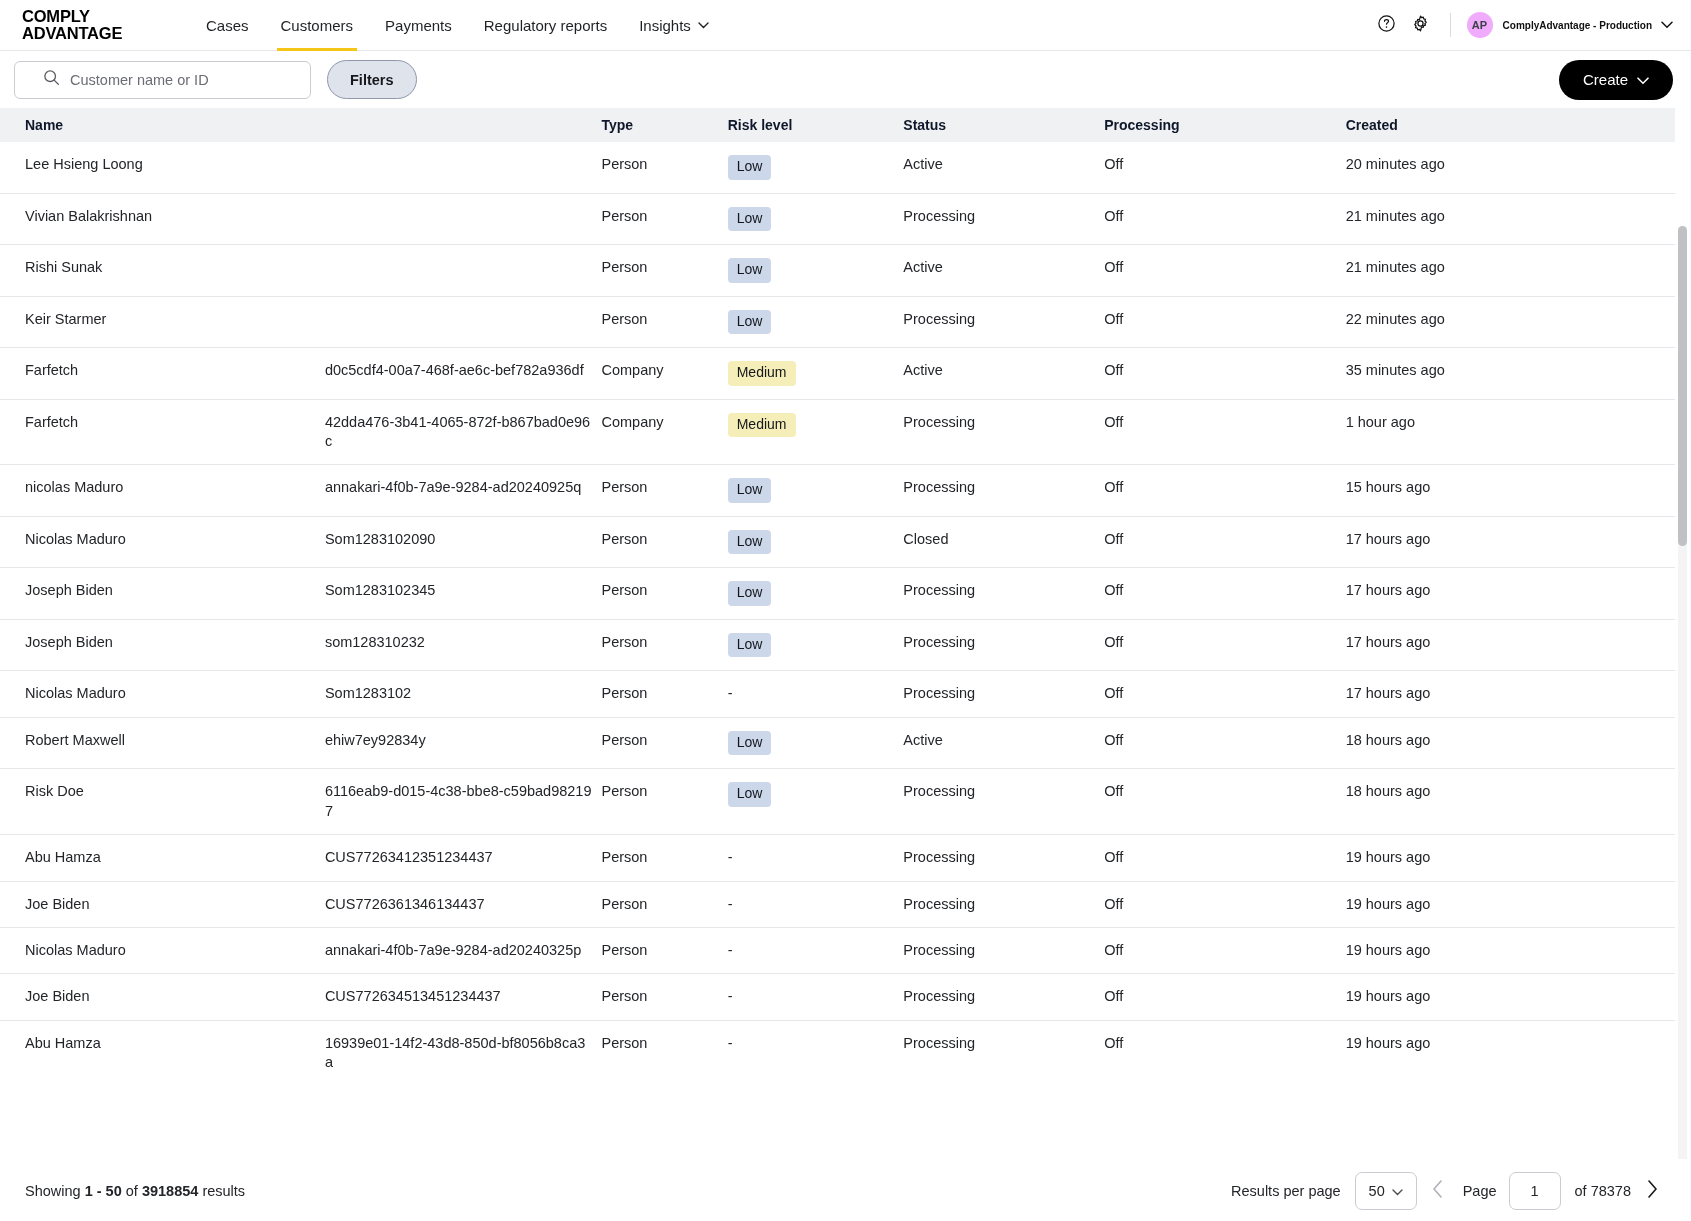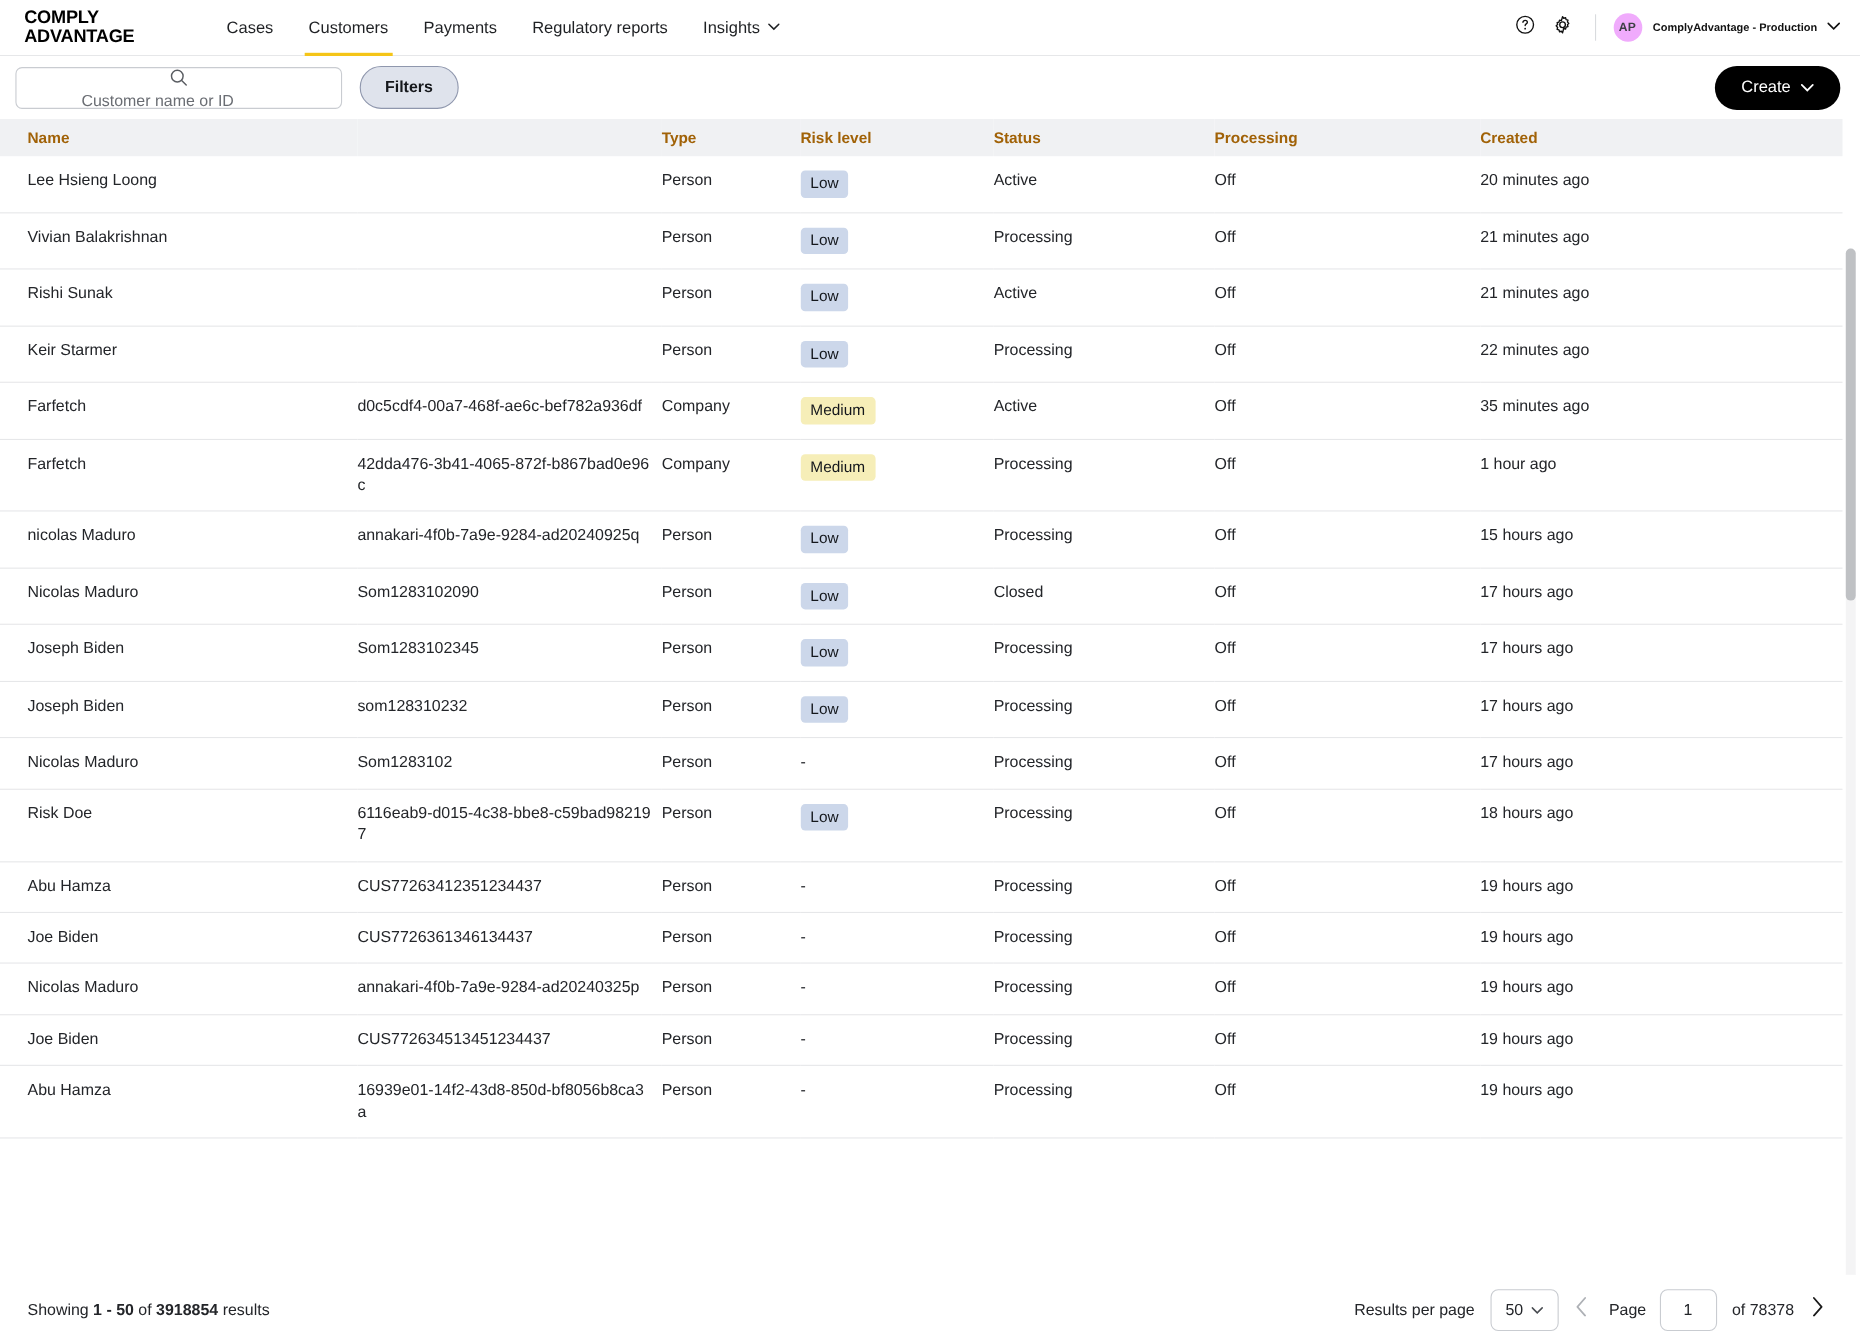--- a/index.html
+++ b/index.html
@@ -51,21 +51,21 @@
   .acct-name { font-size: 10px; font-weight: 700; color: #111; margin-left: 10px; }
   .acct-caret { margin-left: 9px; font-size: 11px; color: #111; }
 
   
   .toolbar {
     height: 57px; display: flex; align-items: center;
     padding: 0 18px 0 14px; position: relative; background: #fff;
   }
   .search-wrap {
     width: 297px; height: 38px; border: 1px solid #c9ccd1; border-radius: 6px;
-    display: flex; align-items: center; padding: 0 28px; background: #fff; flex-direction: column;
+    display: flex; align-items: center; padding: 0 28px; background: #fff;
   }
   .search-input {
     border: none; outline: none; font-size: 14.5px; color: #56595e;
     font-family: "Liberation Sans", sans-serif; flex: 1; margin-left: 10px;
     background: transparent;
   }
   .search-input::placeholder { color: #6a6d73; }
   .filters-btn {
     margin-left: 16px; height: 39px; padding: 0 22px;
     border: 1.5px solid #8f97ad; border-radius: 20px; background: #dfe3ec;
@@ -95,21 +95,21 @@
     width: 18px; height: 18px; border: 1.4px solid #8b8f96; border-radius: 4px;
     background: #fff; flex: none;
   }
   .filter-label { font-size: 14.5px; color: #2b2d31; }
 
   
   .table-area { position: relative; }
   .tbl { width: 1675px; border-collapse: collapse; table-layout: fixed; }
   .tbl thead th {
     background: #f0f1f3; text-align: left; font-size: 14px; font-weight: 700;
-    color: #a16207; height: 34px; padding: 0 10px 0 0; vertical-align: middle;
+    color: #0f172a; height: 34px; padding: 0 10px 0 0; vertical-align: middle;
   }
   .tbl thead th:first-child { padding-left: 25px; }
   .tbl td {
     font-size: 14.5px; color: #232529; padding: 13px 10px 13px 0;
     border-bottom: 1px solid #e6e7e9; vertical-align: top; line-height: 1.34;
   }
   .tbl td:first-child { padding-left: 25px; }
   .c-name  { width: 296px; }
   .c-id    { width: 252px; }
   .c-type  { width: 115px; }
@@ -356,20 +356,29 @@
           <tr>
             <td class="c-name">Nicolas Maduro</td>
             <td class="c-id wrapid">Som1283102</td>
             <td class="c-type">Person</td>
             <td class="c-risk"><span class="dash">-</span></td>
             <td class="c-status">Processing</td>
             <td class="c-mon">Off</td>
             <td class="c-created">17 hours ago</td>
           </tr>
           <tr>
+            <td class="c-name">Robert Maxwell</td>
+            <td class="c-id wrapid">ehiw7ey92834y</td>
+            <td class="c-type">Person</td>
+            <td class="c-risk"><span class="badge low">Low</span></td>
+            <td class="c-status">Active</td>
+            <td class="c-mon">Off</td>
+            <td class="c-created">18 hours ago</td>
+          </tr>
+          <tr>
             <td class="c-name">Risk Doe</td>
             <td class="c-id wrapid">6116eab9-d015-4c38-bbe8-c59bad982197</td>
             <td class="c-type">Person</td>
             <td class="c-risk"><span class="badge low">Low</span></td>
             <td class="c-status">Processing</td>
             <td class="c-mon">Off</td>
             <td class="c-created">18 hours ago</td>
           </tr>
           <tr>
             <td class="c-name">Abu Hamza</td>

